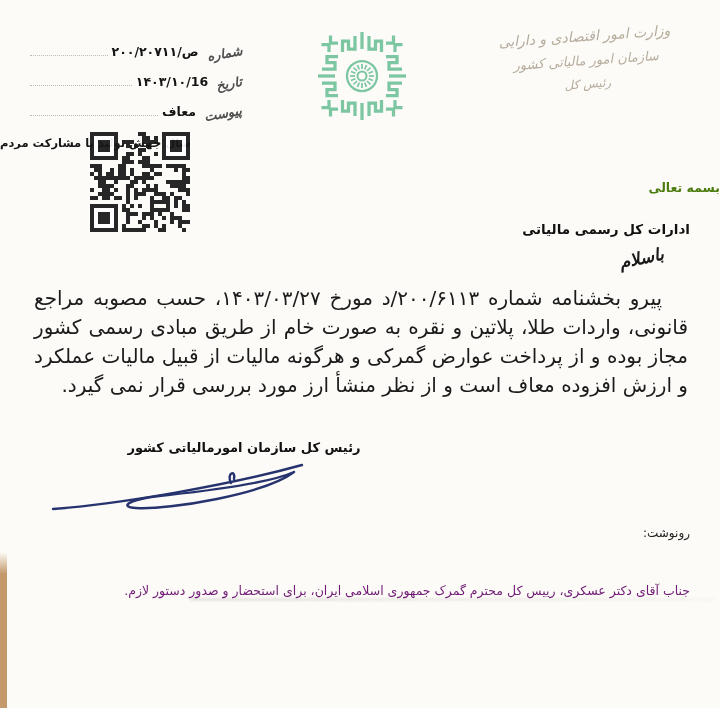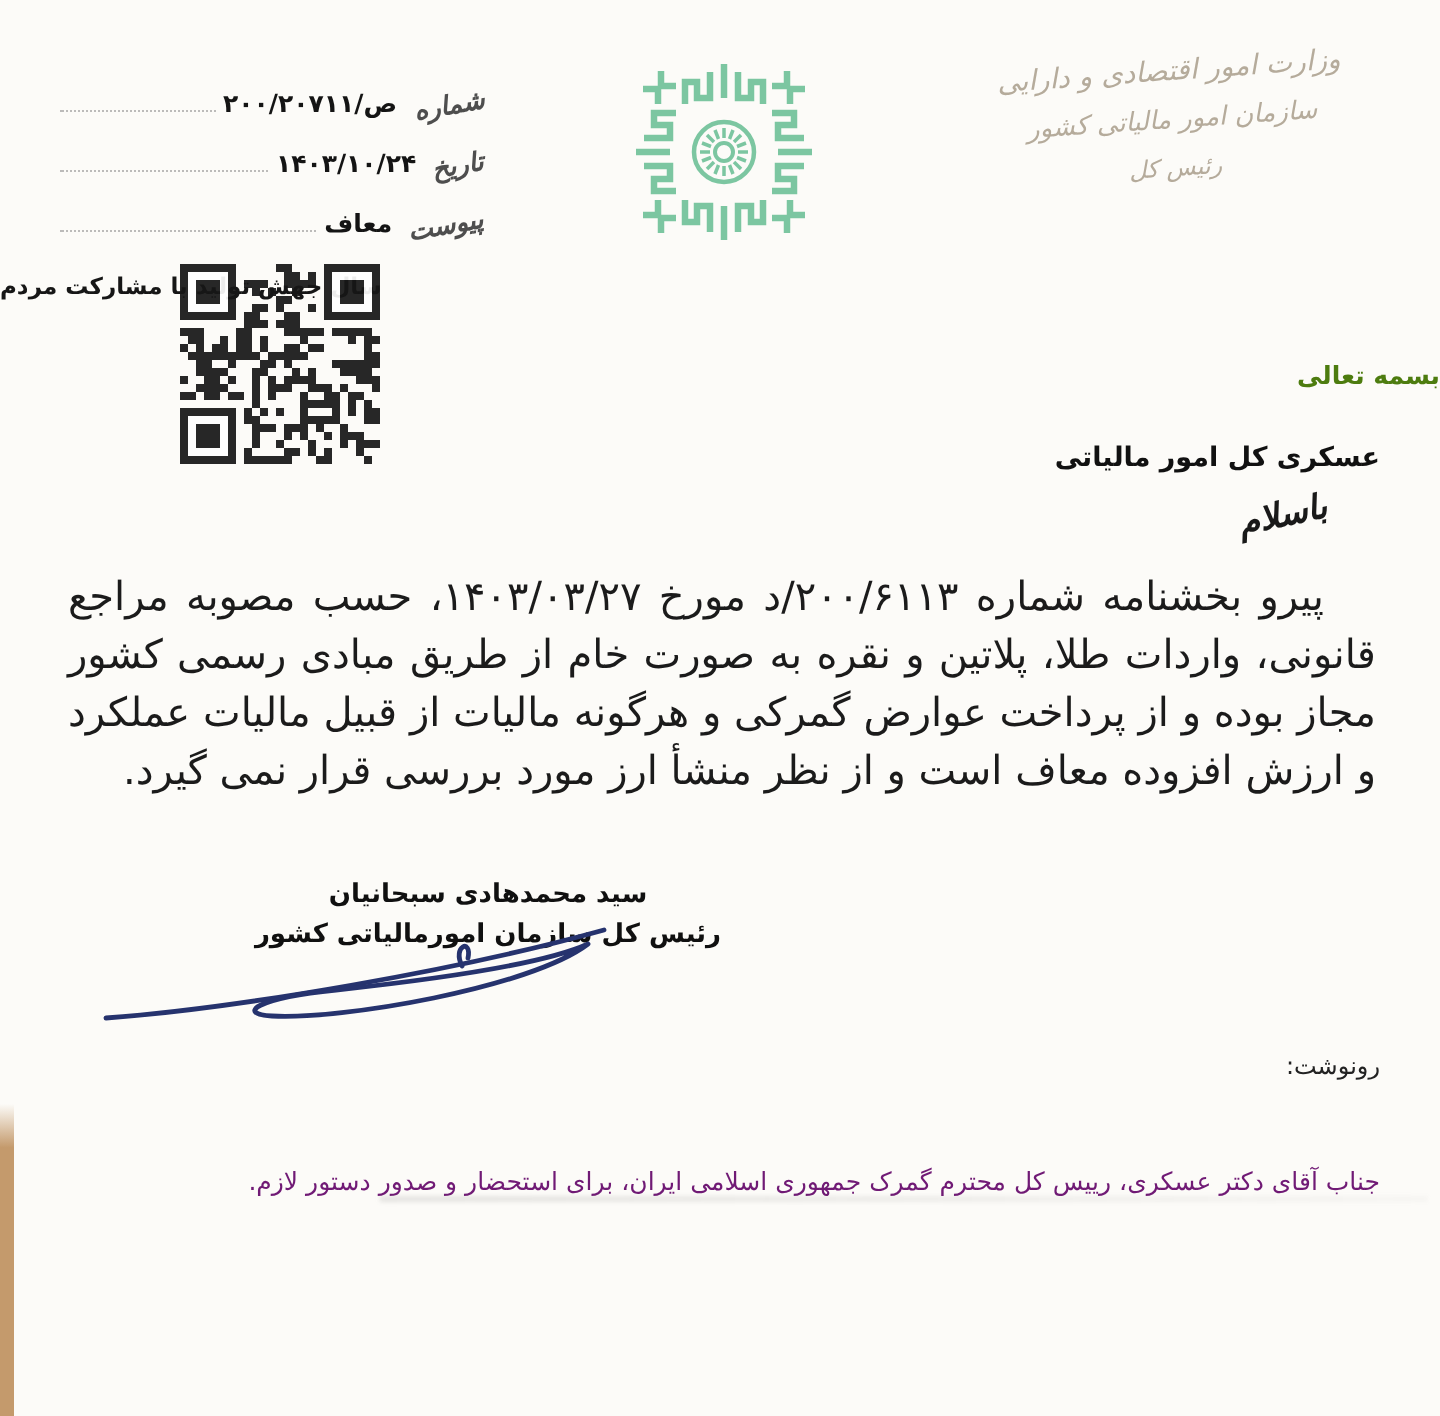--- a/index.html
+++ b/index.html
@@ -72,21 +72,21 @@
 <body>
 
 <div class="hdr-left">
   <div class="hdr-row">
     <span class="hw-label">شماره</span>
     <bdi dir="ltr" class="hdr-val">۲۰۰/۲۰۷۱۱/ص</bdi>
     <span class="leader"></span>
   </div>
   <div class="hdr-row">
     <span class="hw-label">تاریخ</span>
-    <span class="hdr-val">۱۴۰۳/۱۰/۲۴</span>
+    <span class="hdr-val">۱۴۰۳/۱۰/16</span>
     <span class="leader"></span>
   </div>
   <div class="hdr-row">
     <span class="hw-label">پیوست</span>
     <span class="hdr-val">معاف</span>
     <span class="leader"></span>
   </div>
 </div>
 
 <div class="logo">
@@ -352,29 +352,28 @@
       <rect x="4" y="4" width="20" height="20" fill="#fff"></rect>
       <rect x="8" y="8" width="12" height="12" fill="#161616"></rect>
       <rect x="72" y="0" width="28" height="28" fill="#161616"></rect>
       <rect x="76" y="4" width="20" height="20" fill="#fff"></rect>
       <rect x="80" y="8" width="12" height="12" fill="#161616"></rect>
       <rect x="0" y="72" width="28" height="28" fill="#161616"></rect>
       <rect x="4" y="76" width="20" height="20" fill="#fff"></rect>
       <rect x="8" y="80" width="12" height="12" fill="#161616"></rect>
     </svg></div>
 
-<div class="recipient">عسکری کل امور مالیاتی</div>
+<div class="recipient">ادارات کل رسمی مالیاتی</div>
 <div class="salutation">باسلام</div>
 
 <div class="body-text">
   <p class="first"><span>پیرو بخشنامه شماره </span><span>۲۰۰/۶۱۱۳/د</span><span> مورخ ۱۴۰۳/۰۳/۲۷، حسب مصوبه مراجع قانونی، واردات طلا، پلاتین و نقره به صورت خام از طریق مبادی رسمی کشور مجاز بوده و از پرداخت عوارض گمرکی و هرگونه مالیات از قبیل مالیات عملکرد و ارزش افزوده معاف است و از نظر منشأ ارز مورد بررسی قرار نمی گیرد.</span></p>
 </div>
 
 <div class="sig-block">
-  <div class="sig-name">سید محمدهادی سبحانیان</div>
   <div class="sig-title">رئیس کل سازمان امورمالیاتی کشور</div>
 </div>
 <div class="sig-scrawl">
   <svg viewBox="0 0 276 70" aria-hidden="true">
     <path d="M3 57 C 70 52, 180 33, 252 13"></path>
     <path d="M244 20 C 215 42, 120 58, 86 56 C 68 55, 78 47, 118 43 C 165 38, 222 30, 244 20"></path>
     <path d="M181 31 C 176 21, 186 17, 184 27"></path>
   </svg>
 </div>
 

